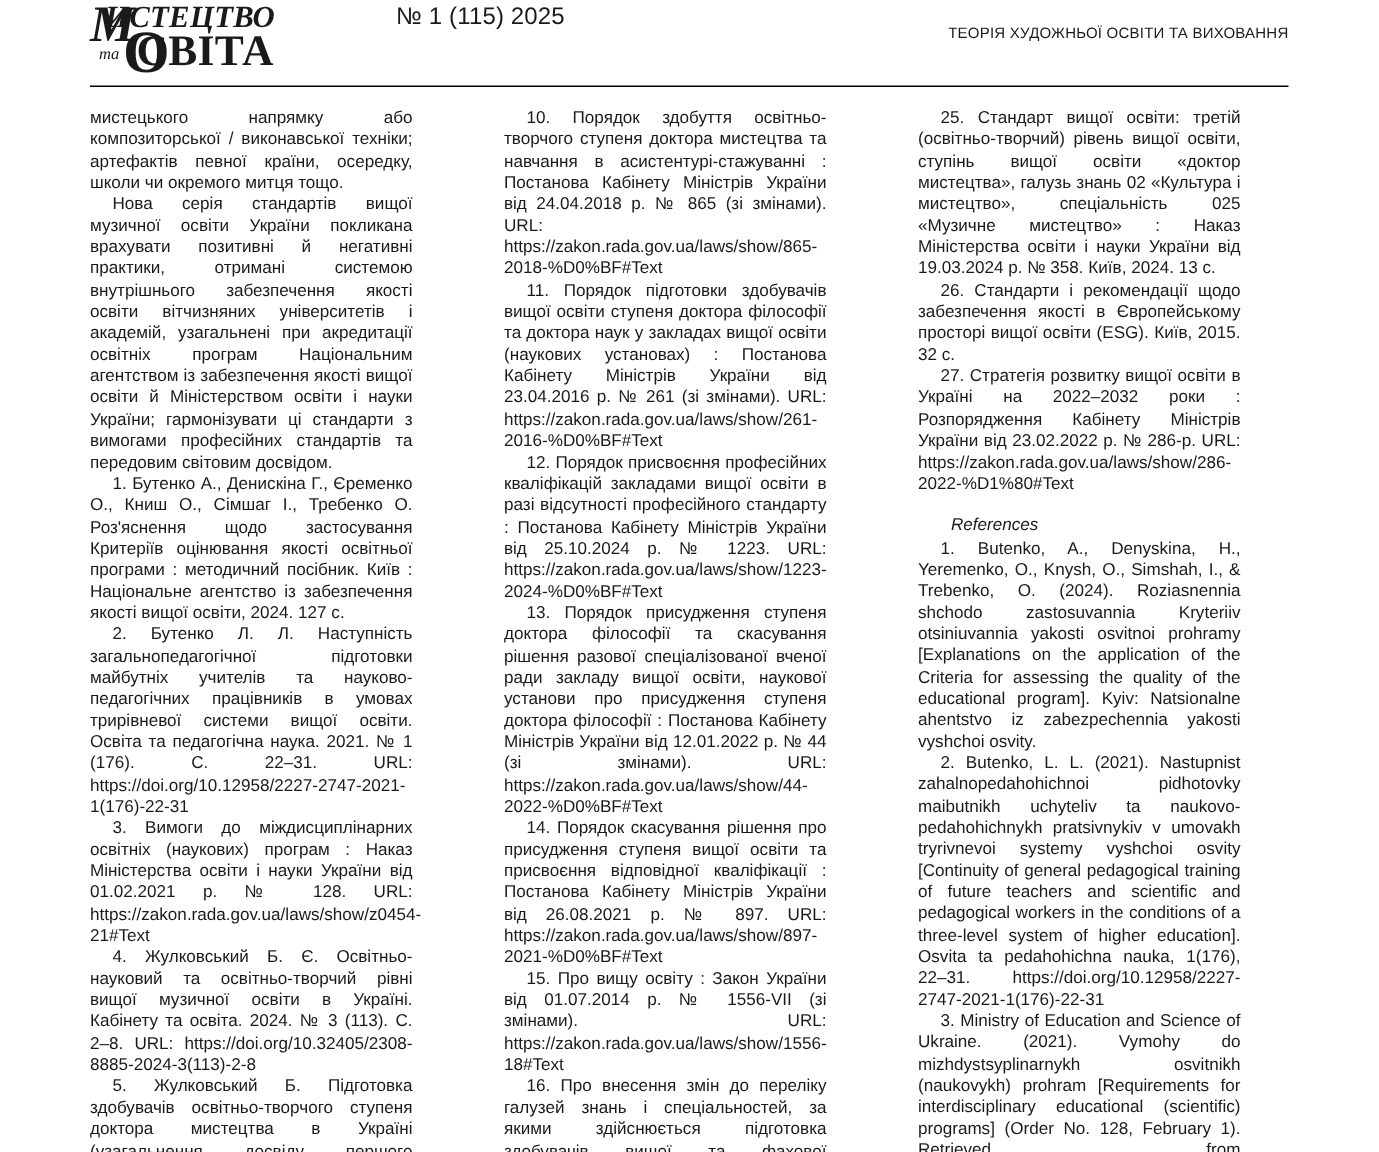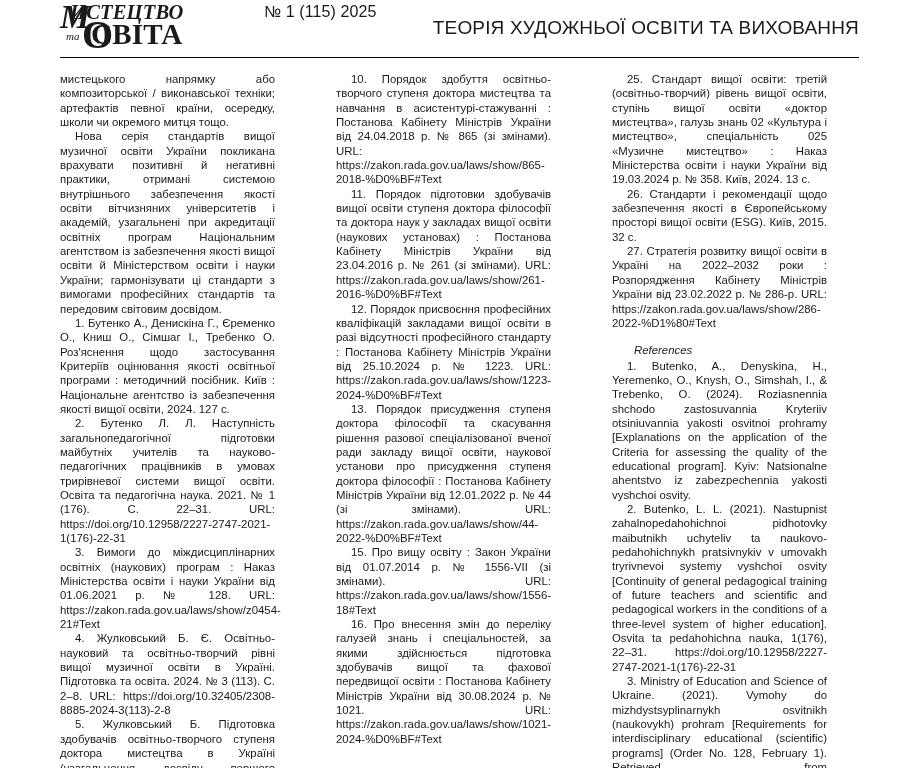--- a/index.html
+++ b/index.html
@@ -89,21 +89,21 @@
     left: 204px;
     top: 3px;
     font-size: 16px;
     letter-spacing: 0.1px;
     white-space: nowrap;
   }
   .section-title {
     position: absolute;
     right: 0px;
     top: 17px;
-    font-size: 19px;
+    font-size: 10px;
     letter-spacing: 0.15px;
     white-space: nowrap;
   }
   .rule {
     position: absolute;
     left: 60px;
     top: 57px;
     width: 799px;
     height: 1px;
     background: #000000;
@@ -169,30 +169,31 @@
     <div class="issue">№ 1 (115) 2025</div>
     <div class="section-title">ТЕОРІЯ ХУДОЖНЬОЇ ОСВІТИ ТА ВИХОВАННЯ</div>
   </div>
   <div class="rule"></div>
 
   <div class="col col-1">
     <p class="body-p">мистецького напрямку або композитор­ської / виконавської техніки; артефак­тів певної країни, осередку, школи чи окремого митця тощо.</p>
     <p class="body-p indent">Нова серія стандартів вищої музичної освіти України покликана врахувати по­зитивні й негативні практики, отримані системою внутрішнього забезпечення якості освіти вітчизняних університетів і академій, узагальнені при акредитації освітніх програм Національним агент­ством із забезпечення якості вищої освіти й Міністерством освіти і науки України; гармонізувати ці стандарти з вимогами професійних стандартів та передовим світовим досвідом.</p>
     <p class="ref-item">1. Бутенко А., Денискіна Г., Єременко О., Книш О., Сімшаг І., Требенко О. Роз'яснення щодо застосування Критеріїв оцінювання якості освітньої програми : методичний посібник. Київ : Національне агентство із забезпечення якості вищої освіти, 2024. 127 с.</p>
     <p class="ref-item">2. Бутенко Л. Л. Наступність загальнопедаго­гічної підготовки майбутніх учителів та науко­во-педагогічних працівників в умовах трирівне­вої системи вищої освіти. <span class="it">Освіта та педагогічна наука</span>. 2021. № 1 (176). С. 22–31. URL: https://doi.org/10.12958/2227-2747-2021-1(176)-22-31</p>
-    <p class="ref-item">3. Вимоги до міждисциплінарних освітніх (нау­кових) програм : Наказ Міністерства освіти і науки України від 01.06.2021 р. № 128. URL: https://zakon.rada.gov.ua/laws/show/z0454-21#Text</p>
-    <p class="ref-item">4. Жулковський Б. Є. Освітньо-науковий та освітньо-творчий рівні вищої музичної освіти в Україні. <span class="it">Підготовка та освіта</span>. 2024. № 3 (113). С. 2–8. URL: https://doi.org/10.32405/2308-8885-2024-3(113)-2-8</p>
+    <p class="ref-item">3. Вимоги до міждисциплінарних освітніх (нау­кових) програм : Наказ Міністерства освіти і науки України від 01.02.2021 р. № 128. URL: https://zakon.rada.gov.ua/laws/show/z0454-21#Text</p>
+    <p class="ref-item">4. Жулковський Б. Є. Освітньо-науковий та освітньо-творчий рівні вищої музичної освіти в Україні. <span class="it">Кабінету та освіта</span>. 2024. № 3 (113). С. 2–8. URL: https://doi.org/10.32405/2308-8885-2024-3(113)-2-8</p>
     <p class="ref-item">5. Жулковський Б. Підготовка здобувачів освітньо-творчого ступеня доктора мистецтва в Україні (узагальнення досвіду першого п'ятиріччя на прикладі спеціальності 025 «Музичне мис­тецтво»). . 2023. № 4 (61). С. 71–85. URL: https://doi.org/10.31318/2414-052X.4(61).2023.301190</p>
   </div>
 
   <div class="col col-2">
     <p class="ref-item">10. Порядок здобуття освітньо-творчого сту­пеня доктора мистецтва та навчання в асистен­турі-стажуванні : Постанова Кабінету Міністрів України від 24.04.2018 р. № 865 (зі змінами). URL: https://zakon.rada.gov.ua/laws/show/865-2018-%D0%BF#Text</p>
     <p class="ref-item">11. Порядок підготовки здобувачів вищої освіти ступеня доктора філософії та доктора наук у закладах вищої освіти (наукових установах) : По­станова Кабінету Міністрів України від 23.04.2016 р. № 261 (зі змінами). URL: https://zakon.rada.gov.ua/laws/show/261-2016-%D0%BF#Text</p>
     <p class="ref-item">12. Порядок присвоєння професійних кваліфікацій закладами вищої освіти в разі відсут­ності професійного стандарту : Постанова Кабінету Міністрів України від 25.10.2024 р. № 1223. URL: https://zakon.rada.gov.ua/laws/show/1223-2024-%D0%BF#Text</p>
     <p class="ref-item">13. Порядок присудження ступеня доктора філософії та скасування рішення разової спеціа­лізованої вченої ради закладу вищої освіти, наукової установи про присудження ступеня доктора філо­софії : Постанова Кабінету Міністрів України від 12.01.2022 р. № 44 (зі змінами). URL: https://zakon.rada.gov.ua/laws/show/44-2022-%D0%BF#Text</p>
+    <p class="ref-item">14. Порядок скасування рішення про при­судження ступеня вищої освіти та присвоєння відповідної кваліфікації : Постанова Кабінету Міністрів України від 26.08.2021 р. № 897. URL: https://zakon.rada.gov.ua/laws/show/897-2021-%D0%BF#Text</p>
     <p class="ref-item">15. Про вищу освіту : Закон України від 01.07.2014 р. № 1556-VII (зі змінами). URL: https://zakon.rada.gov.ua/laws/show/1556-18#Text</p>
     <p class="ref-item">16. Про внесення змін до переліку галузей знань і спеціальностей, за якими здійснюється під­готовка здобувачів вищої та фахової передвищої освіти : Постанова Кабінету Міністрів України від 30.08.2024 р. № 1021. URL: https://zakon.rada.gov.ua/laws/show/1021-2024-%D0%BF#Text</p>
 
   </div>
 
   <div class="col col-3">
     <p class="ref-item">25. Стандарт вищої освіти: третій (освіт­ньо-творчий) рівень вищої освіти, ступінь вищої освіти «доктор мистецтва», галузь знань 02 «Куль­тура і мистецтво», спеціальність 025 «Музичне ми­стецтво» : Наказ Міністерства освіти і науки Украї­ни від 19.03.2024 р. № 358. Київ, 2024. 13 с.</p>
     <p class="ref-item">26. Стандарти і рекомендації щодо забезпечен­ня якості в Європейському просторі вищої освіти (ESG). Київ, 2015. 32 с.</p>
     <p class="ref-item">27. Стратегія розвитку вищої освіти в Україні на 2022–2032 роки : Розпорядження Кабінету Міністрів України від 23.02.2022 р. № 286-р. URL: https://zakon.rada.gov.ua/laws/show/286-2022-%D1%80#Text</p>
     <p class="refs-head">References</p>

